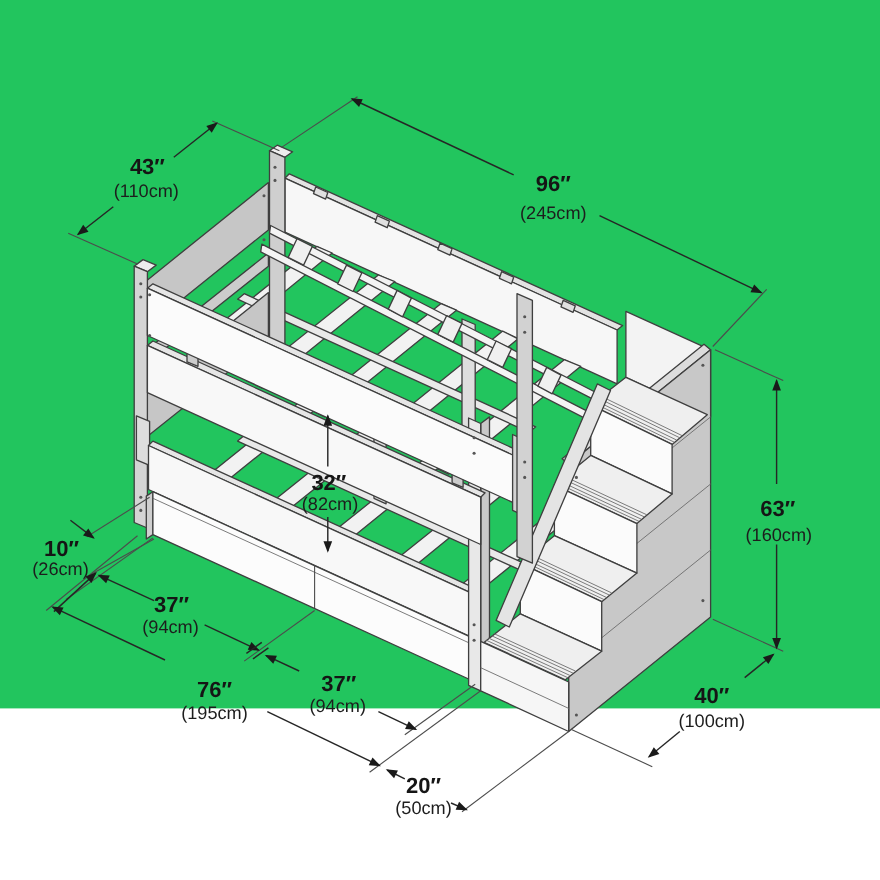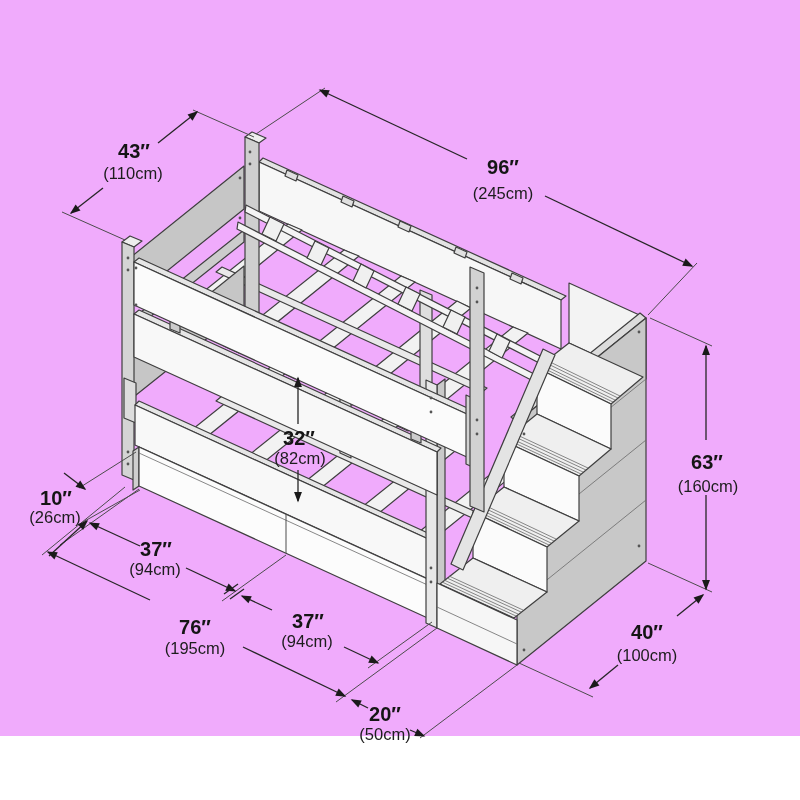--- a/index.html
+++ b/index.html
@@ -1,17 +1,17 @@
 <!DOCTYPE html>
 <html><head>
 <meta charset="utf-8">
 <style>
   html,body{margin:0;padding:0;background:#ffffff;}
   body{width:800px;height:800px;font-family:"Liberation Sans",sans-serif;}
-  #stage{width:800px;height:736px;position:relative;background:#f0abfc;text-align:right;}
+  #stage{width:800px;height:644px;position:relative;background:#22c55e;text-align:right;}
   svg{display:block;}
   .outl{stroke:#3f3f3f;stroke-width:1.2;stroke-linejoin:round;}
   .thin{stroke:#6a6a6a;stroke-width:.8;fill:none;}
   .ext{stroke:#4c4c4c;stroke-width:1;fill:none;}
   .dim{stroke:#262626;stroke-width:1.3;fill:none;}
   .dotc{fill:#555;}
   text.in{font-size:20px;font-weight:bold;fill:#151515;text-anchor:middle;}
   text.cm{font-size:16.5px;fill:#1d1d1d;text-anchor:middle;}
 </style>
 </head>

